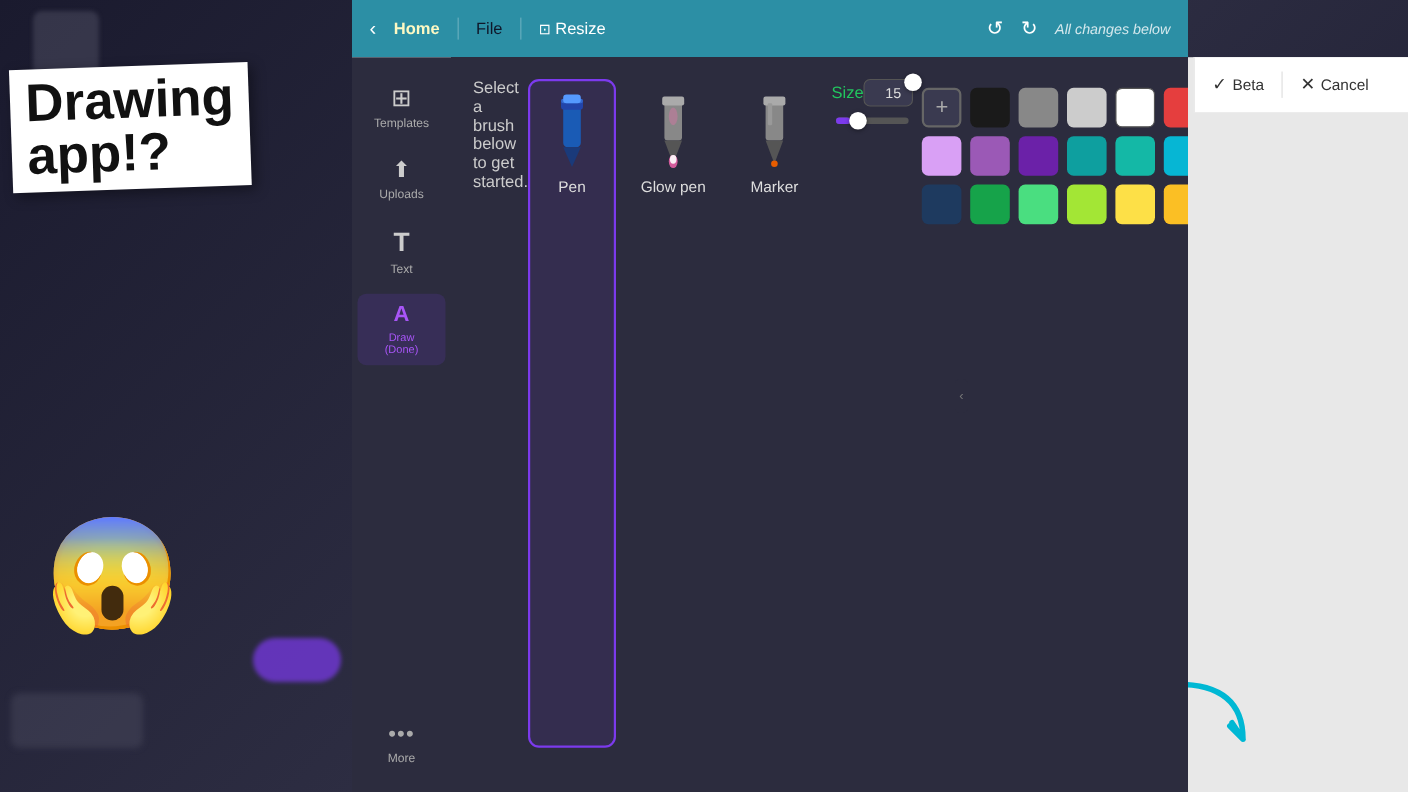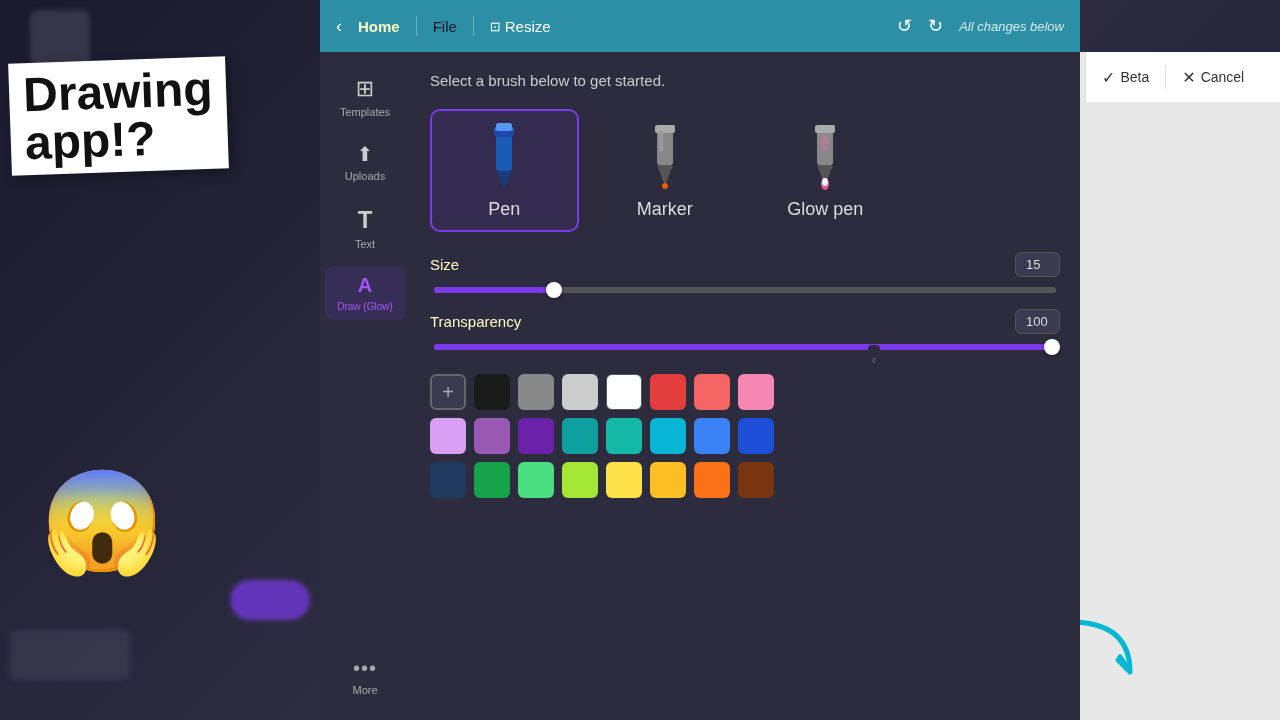--- a/index.html
+++ b/index.html
@@ -148,21 +148,21 @@
     }
     .sidebar-item.draw-beta .label {
       color: #a855f7;
     }
 
     
     .draw-panel {
       flex: 1;
       background: #2c2c3e;
       display: flex;
-      flex-direction: column;
+      flex-direction: row;
       overflow-y: auto;
       padding: 20px;
     }
 
     .draw-panel::-webkit-scrollbar { width: 4px; }
     .draw-panel::-webkit-scrollbar-thumb { background: #555; border-radius: 2px; }
 
     .instruction-text {
       color: #ccc;
       font-size: 15px;
@@ -195,22 +195,23 @@
 
     .brush-item .brush-icon {
       width: 60px;
       height: 70px;
       display: flex;
       align-items: center;
       justify-content: center;
     }
 
     .brush-item .brush-name {
-      font-size: 18px;
+      font-size: 14px;
       color: #ddd;
+      text-align: center;
     }
 
     
     .eraser-row {
       display: flex;
       gap: 12px;
       margin-bottom: 24px;
     }
 
     
@@ -219,33 +220,33 @@
     }
 
     .control-header {
       display: flex;
       justify-content: space-between;
       align-items: center;
       margin-bottom: 10px;
     }
 
     .control-label {
-      color: #fef9c3;
+      color: #22c55e;
       font-size: 15px;
     }
 
     .control-value {
       background: #3a3a50;
       color: #ddd;
       font-size: 13px;
       padding: 4px 10px;
       border-radius: 6px;
       border: 1px solid #555;
       min-width: 45px;
-      text-align: left;
+      text-align: right;
     }
 
     .slider-container {
       position: relative;
       height: 6px;
       background: #555;
       border-radius: 3px;
       margin: 0 4px;
     }
 
@@ -390,21 +391,21 @@
       <div class="sidebar-item">
         <span class="icon" style="font-size:20px;">⬆</span>
         <span class="label">Uploads</span>
       </div>
       <div class="sidebar-item">
         <span class="icon" style="font-size:24px;font-weight:bold;">T</span>
         <span class="label">Text</span>
       </div>
       <div class="sidebar-item draw-beta" style="background:rgba(124,58,237,0.15);border-radius:8px;">
         <span class="icon" style="color:#a855f7;font-size:20px;font-weight:bold;">A</span>
-        <span class="label" style="color:#a855f7;font-size:10px;">Draw (Glow)</span>
+        <span class="label" style="color:#a855f7;font-size:10px;">Draw (Done)</span>
       </div>
       <div class="more-btn" style="margin-top:auto;">
         <span class="more-dots">•••</span>
         <span class="more-label">More</span>
       </div>
     </div>
 
     <div class="draw-panel">
       <p class="instruction-text">Select a brush below to get started.</p>
 
@@ -415,69 +416,65 @@
             <svg width="48" height="70" viewBox="0 0 48 70">
               <rect x="16" y="8" width="16" height="42" rx="4" fill="#1a5bb5"></rect>
               <polygon points="16,50 32,50 24,68" fill="#1a3a7a"></polygon>
               <rect x="14" y="6" width="20" height="10" rx="3" fill="#2244aa"></rect>
               <rect x="14" y="6" width="20" height="4" rx="2" fill="#3366cc"></rect>
 
               <rect x="16" y="2" width="16" height="8" rx="3" fill="#5599ff"></rect>
             </svg>
           </div>
           <span class="brush-name">Pen</span>
+        </div>
+
+        <div class="brush-item">
+          <div class="brush-icon">
+            <svg width="48" height="70" viewBox="0 0 48 70">
+              <rect x="16" y="6" width="16" height="38" rx="3" fill="#888"></rect>
+              <polygon points="16,44 32,44 24,65" fill="#555"></polygon>
+              <rect x="14" y="4" width="20" height="8" rx="2" fill="#aaa"></rect>
+
+              <ellipse cx="24" cy="63" rx="4" ry="6" fill="#ff69b4" opacity="0.8"></ellipse>
+              <ellipse cx="24" cy="61" rx="3" ry="4" fill="white" opacity="0.9"></ellipse>
+              <ellipse cx="24" cy="22" rx="4" ry="8" fill="#ff69b4" opacity="0.3"></ellipse>
+            </svg>
+          </div>
+          <span class="brush-name">Glow pen</span>
         </div>
 
         <div class="brush-item">
           <div class="brush-icon">
             <svg width="48" height="70" viewBox="0 0 48 70">
               <rect x="16" y="6" width="16" height="38" rx="3" fill="#888"></rect>
               <polygon points="16,44 32,44 24,65" fill="#555"></polygon>
               <rect x="14" y="4" width="20" height="8" rx="2" fill="#aaa"></rect>
               <circle cx="24" cy="65" r="3" fill="#e85d00"></circle>
               <rect x="18" y="10" width="4" height="20" rx="1" fill="#999"></rect>
             </svg>
           </div>
           <span class="brush-name">Marker</span>
         </div>
 
-        <div class="brush-item">
-          <div class="brush-icon">
-            <svg width="48" height="70" viewBox="0 0 48 70">
-              <rect x="16" y="6" width="16" height="38" rx="3" fill="#888"></rect>
-              <polygon points="16,44 32,44 24,65" fill="#555"></polygon>
-              <rect x="14" y="4" width="20" height="8" rx="2" fill="#aaa"></rect>
-
-              <ellipse cx="24" cy="63" rx="4" ry="6" fill="#ff69b4" opacity="0.8"></ellipse>
-              <ellipse cx="24" cy="61" rx="3" ry="4" fill="white" opacity="0.9"></ellipse>
-              <ellipse cx="24" cy="22" rx="4" ry="8" fill="#ff69b4" opacity="0.3"></ellipse>
-            </svg>
-          </div>
-          <span class="brush-name">Glow pen</span>
-        </div>
-
       </div>
 
 
       <div class="control-section">
         <div class="control-header">
           <span class="control-label">Size</span>
           <span class="control-value">15</span>
         </div>
         <div class="slider-container">
           <div class="slider-fill" style="width:20%;"></div>
           <div class="slider-thumb" style="left:18%;"></div>
         </div>
       </div>
 
       <div class="control-section">
-        <div class="control-header">
-          <span class="control-label">Transparency</span>
-          <span class="control-value">100</span>
-        </div>
         <div class="slider-container">
           <div class="slider-fill slider-fill-full"></div>
           <div class="slider-thumb" style="left:calc(100% - 12px);"></div>
         </div>
       </div>
 
       <div class="color-palette">
 
         <div class="color-row">
           <div class="color-swatch add-color">+</div>

